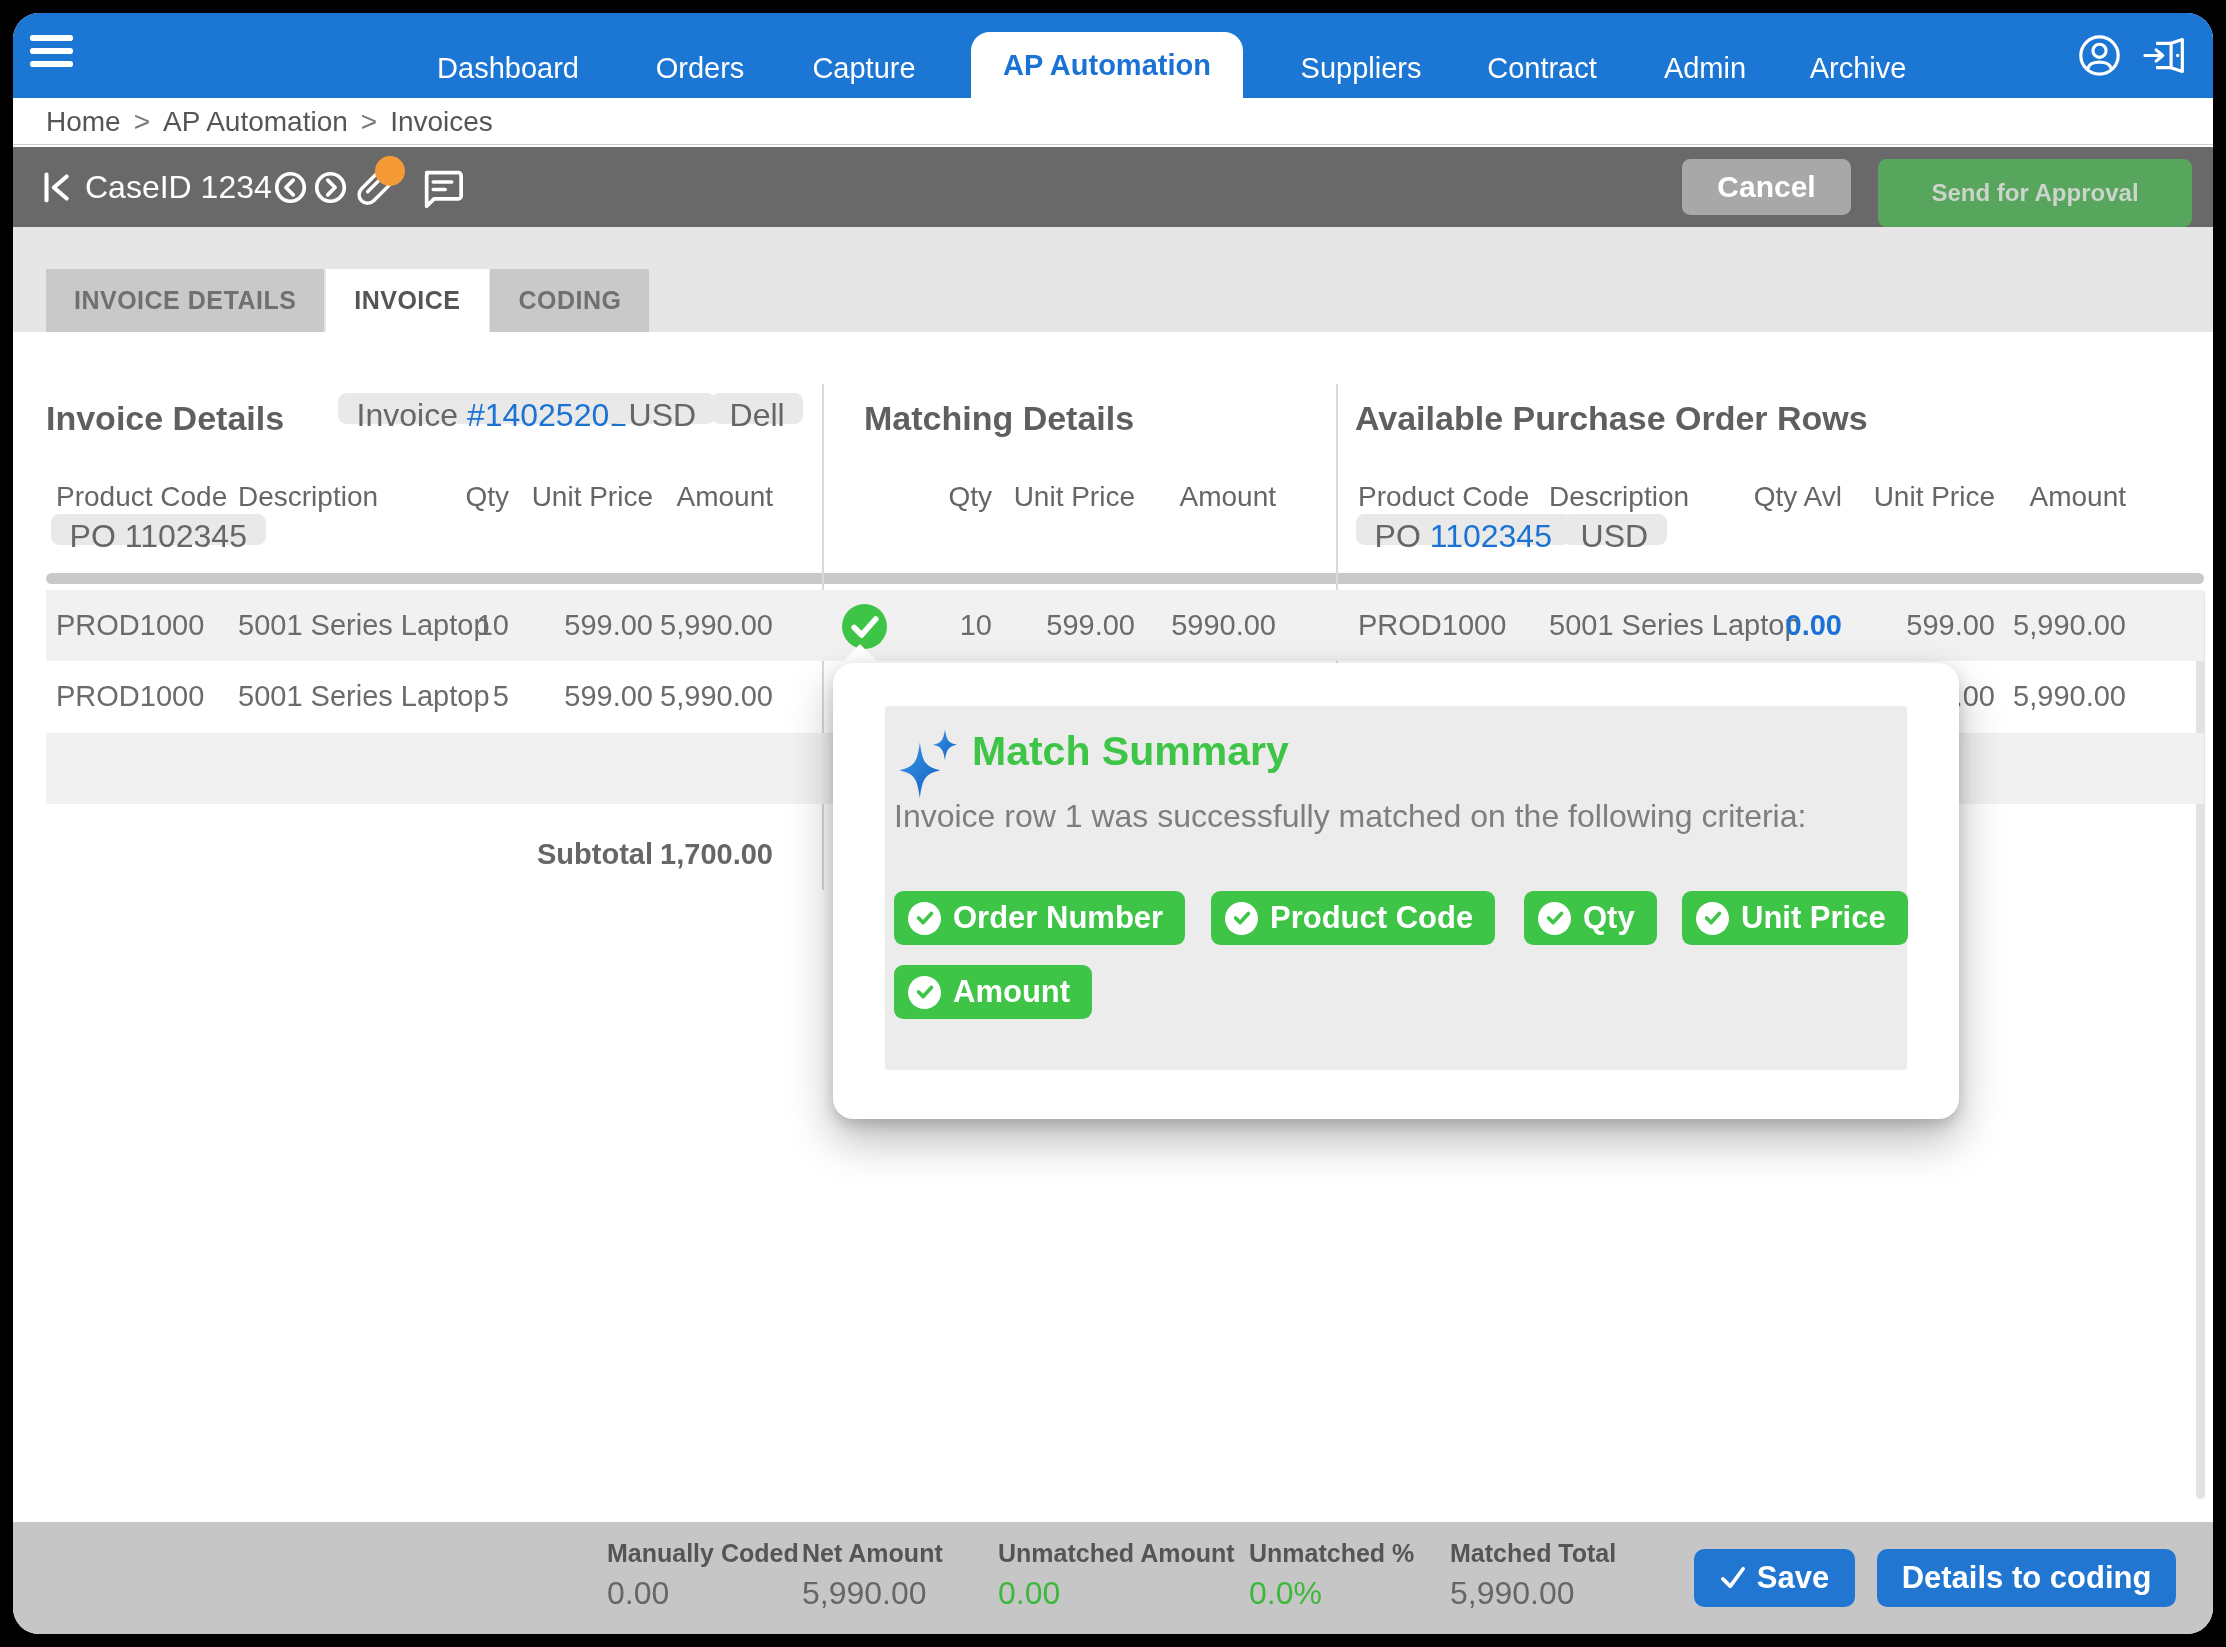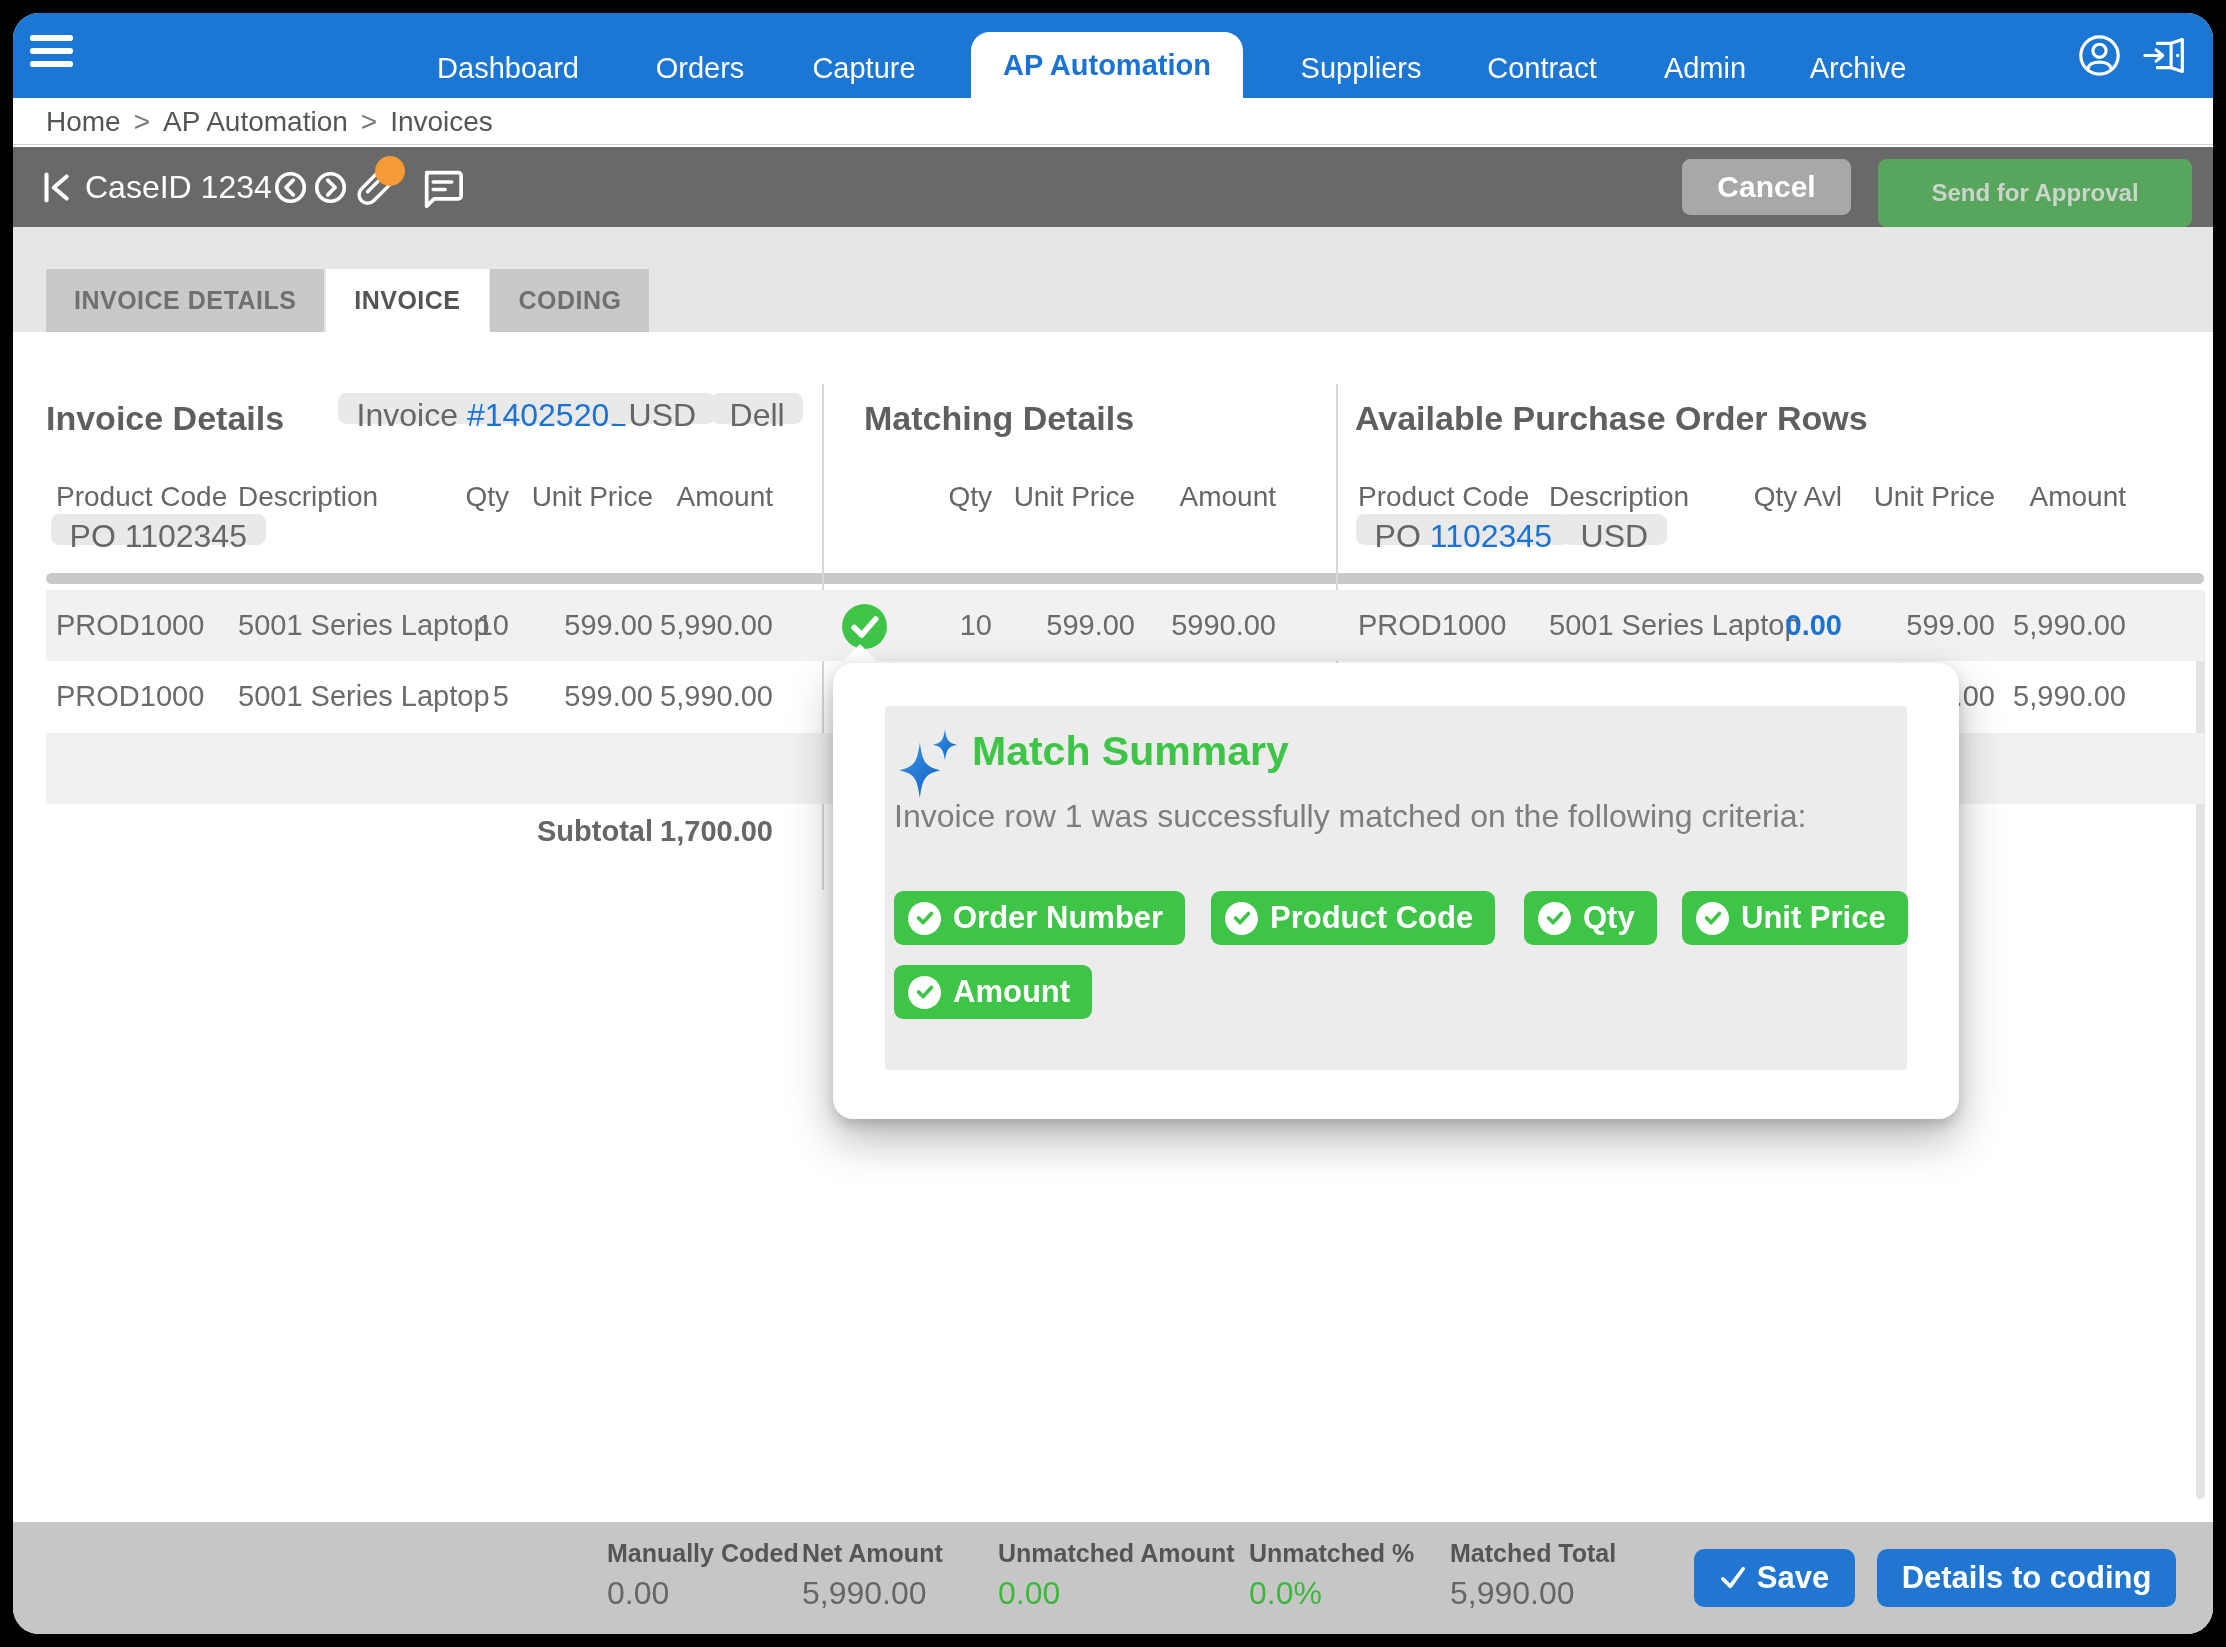--- a/index.html
+++ b/index.html
@@ -45,21 +45,21 @@
   .chip { position:absolute; height:31px; line-height:45px; background:#e9e9e9; border-radius:8.3px; padding:0 18.6px; font-size:32px; color:#666; white-space:nowrap; }
   .chip .link { color:#1a73d4; }
   .colhead { position:absolute; top:149px; font-size:28px; color:#666; white-space:nowrap; }
   .num { text-align:right; }
   .rowband { position:absolute; left:33px; width:2158px; height:71px; }
   .gray { background:#f1f1f1; }
   .cell { position:absolute; font-size:29px; color:#6b6b6b; line-height:71px; white-space:nowrap; }
   .scrollband { position:absolute; left:33px; top:241px; width:2158px; height:11px; background:#c9c9c9; border-radius:5.6px; }
   .vdivider { position:absolute; top:52px; width:1.9px; height:506px; background:#d8d8d8; }
   .vscroll { position:absolute; left:2183px; top:258px; width:9.3px; height:909px; background:#e3e3e3; border-radius:4.6px; }
-  .subtotal-label { position:absolute; top:483px; font-size:29px; font-weight:bold; color:#666; }
+  .subtotal-label { position:absolute; top:506px; font-size:29px; font-weight:bold; color:#666; }
   .check-circle { position:absolute; width:45px; height:45px; border-radius:50%; background:#3ec446; }
 
   
   .popup { position:absolute; left:820px; top:331px; width:1126px; height:456px; background:#ffffff; border-radius:20.4px;
            box-shadow:0 20.4px 45px rgba(0,0,0,0.28), 0 5.6px 13px rgba(0,0,0,0.15); }
   .popup-tail { position:absolute; left:827px; top:312px; width:0; height:0;
                 border-left:20.4px solid transparent; border-right:20.4px solid transparent; border-bottom:20.4px solid #ffffff; }
   .popup-inner { position:absolute; left:52px; top:43px; width:1022px; height:364px; background:#ececec; border-radius:3.7px; }
   .popup-title { position:absolute; left:139px; top:65px; font-size:41px; font-weight:bold; color:#3ec446; white-space:nowrap; }
   .popup-msg { position:absolute; left:61px; top:135px; font-size:32px; color:#7e7e7e; white-space:nowrap; }

